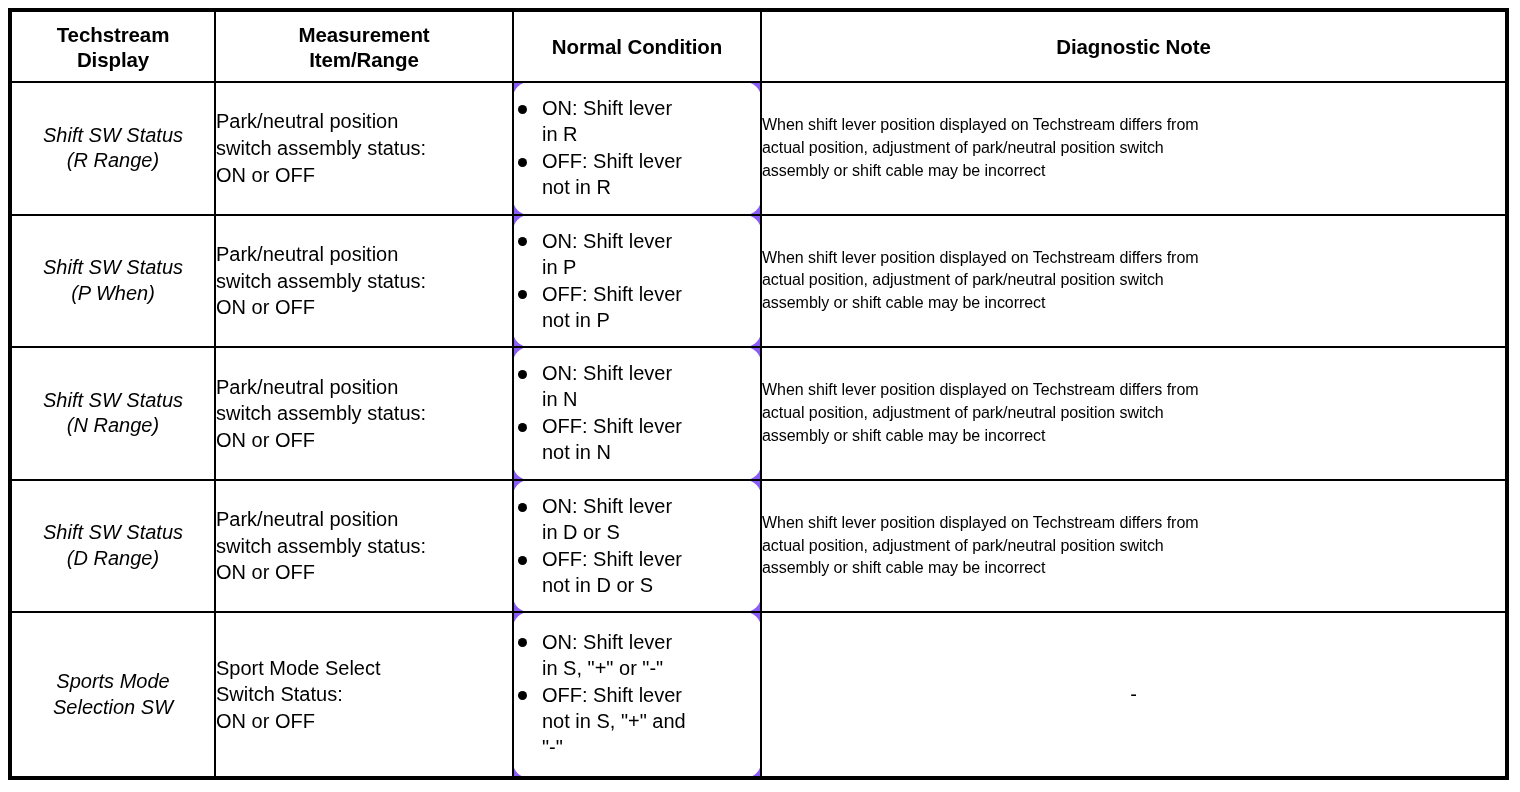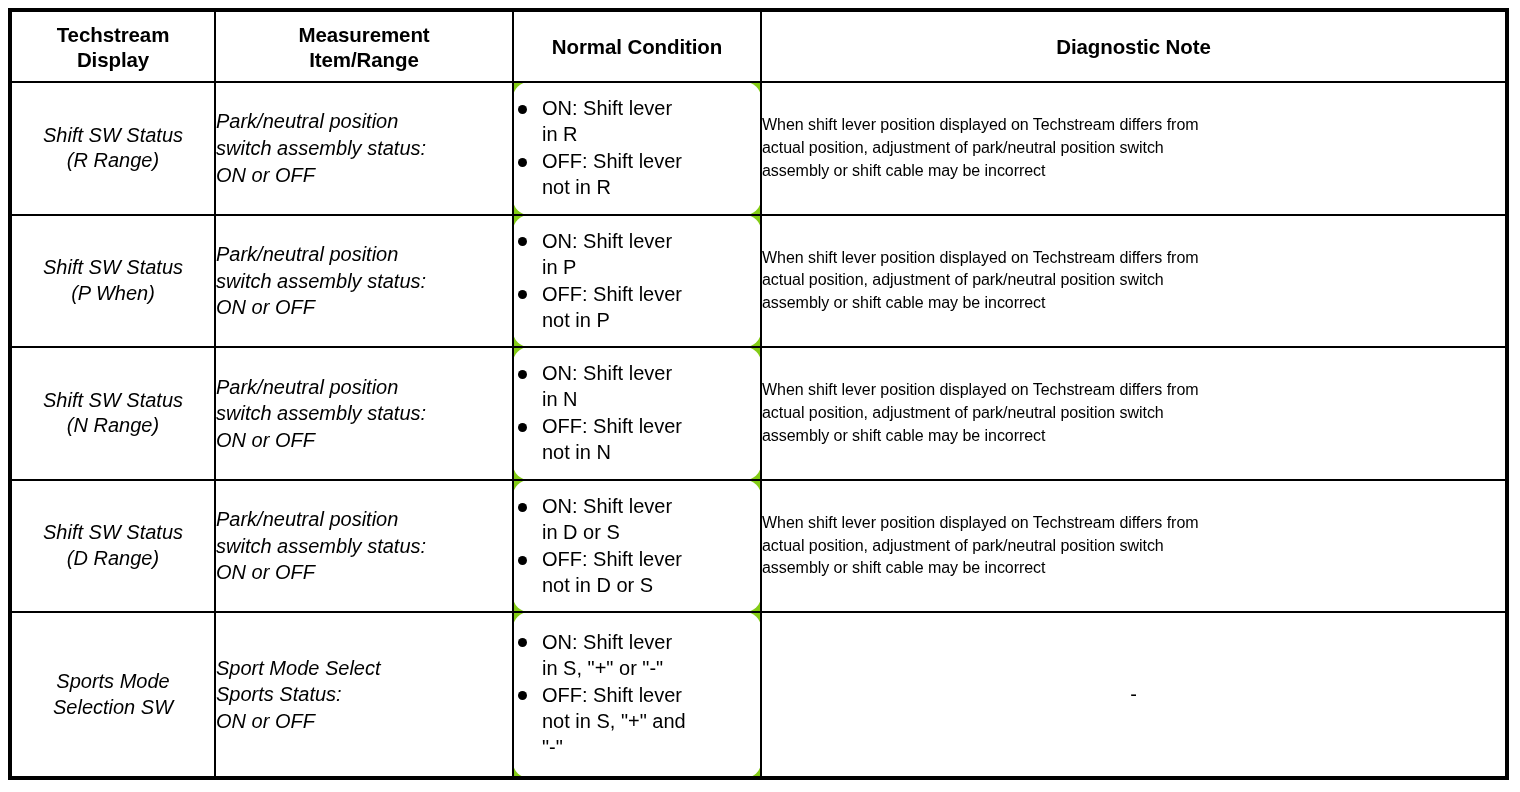--- a/index.html
+++ b/index.html
@@ -24,21 +24,21 @@
 
   table.spec-table {
     position: absolute;
     left: 8px;
     top: 8px;
     width: 1497px;
     height: 772px;
     border-collapse: collapse;
     table-layout: fixed;
     border: 4px solid #000000;
-    background: #84cc16;
+    background: #8b5cf6;
   }
 
   table.spec-table col.c1 { width: 205px; }
   table.spec-table col.c2 { width: 298px; }
   table.spec-table col.c3 { width: 248px; }
   table.spec-table col.c4 { width: 746px; }
 
   table.spec-table td,
   table.spec-table th {
     border: 2px solid #000000;
@@ -68,21 +68,20 @@
     font-style: italic;
   }
   .cell-display .dl { display: block; white-space: pre; }
 
   .cell-item {
     text-align: left;
     font-size: 20px;
     line-height: 1.33;
     padding: 6px 10px 6px 14px;
     vertical-align: middle;
-    font-style: italic;
   }
   .cell-item .il { display: block; white-space: pre; }
 
   .cell-condition {
     text-align: left;
     font-size: 20px;
     line-height: 1.3;
     padding: 8px 6px 8px 10px;
     vertical-align: middle;
     border-radius: 16px;
@@ -272,21 +271,21 @@
             <span class="nl">assembly or shift cable may be incorrect</span>
           </td>
         </tr>
         <tr>
           <td class="cell-display">
             <span class="dl">Sports Mode</span>
             <span class="dl">Selection SW</span>
           </td>
           <td class="cell-item">
             <span class="il">Sport Mode Select</span>
-            <span class="il">Sports Status:</span>
+            <span class="il">Switch Status:</span>
             <span class="il">ON or OFF</span>
           </td>
           <td class="cell-condition">
             <ul>
               <li>
                 <span class="bullet"></span>
                 <span class="txt">ON: Shift lever
 in S, "+" or "-"</span>
               </li>
               <li>

